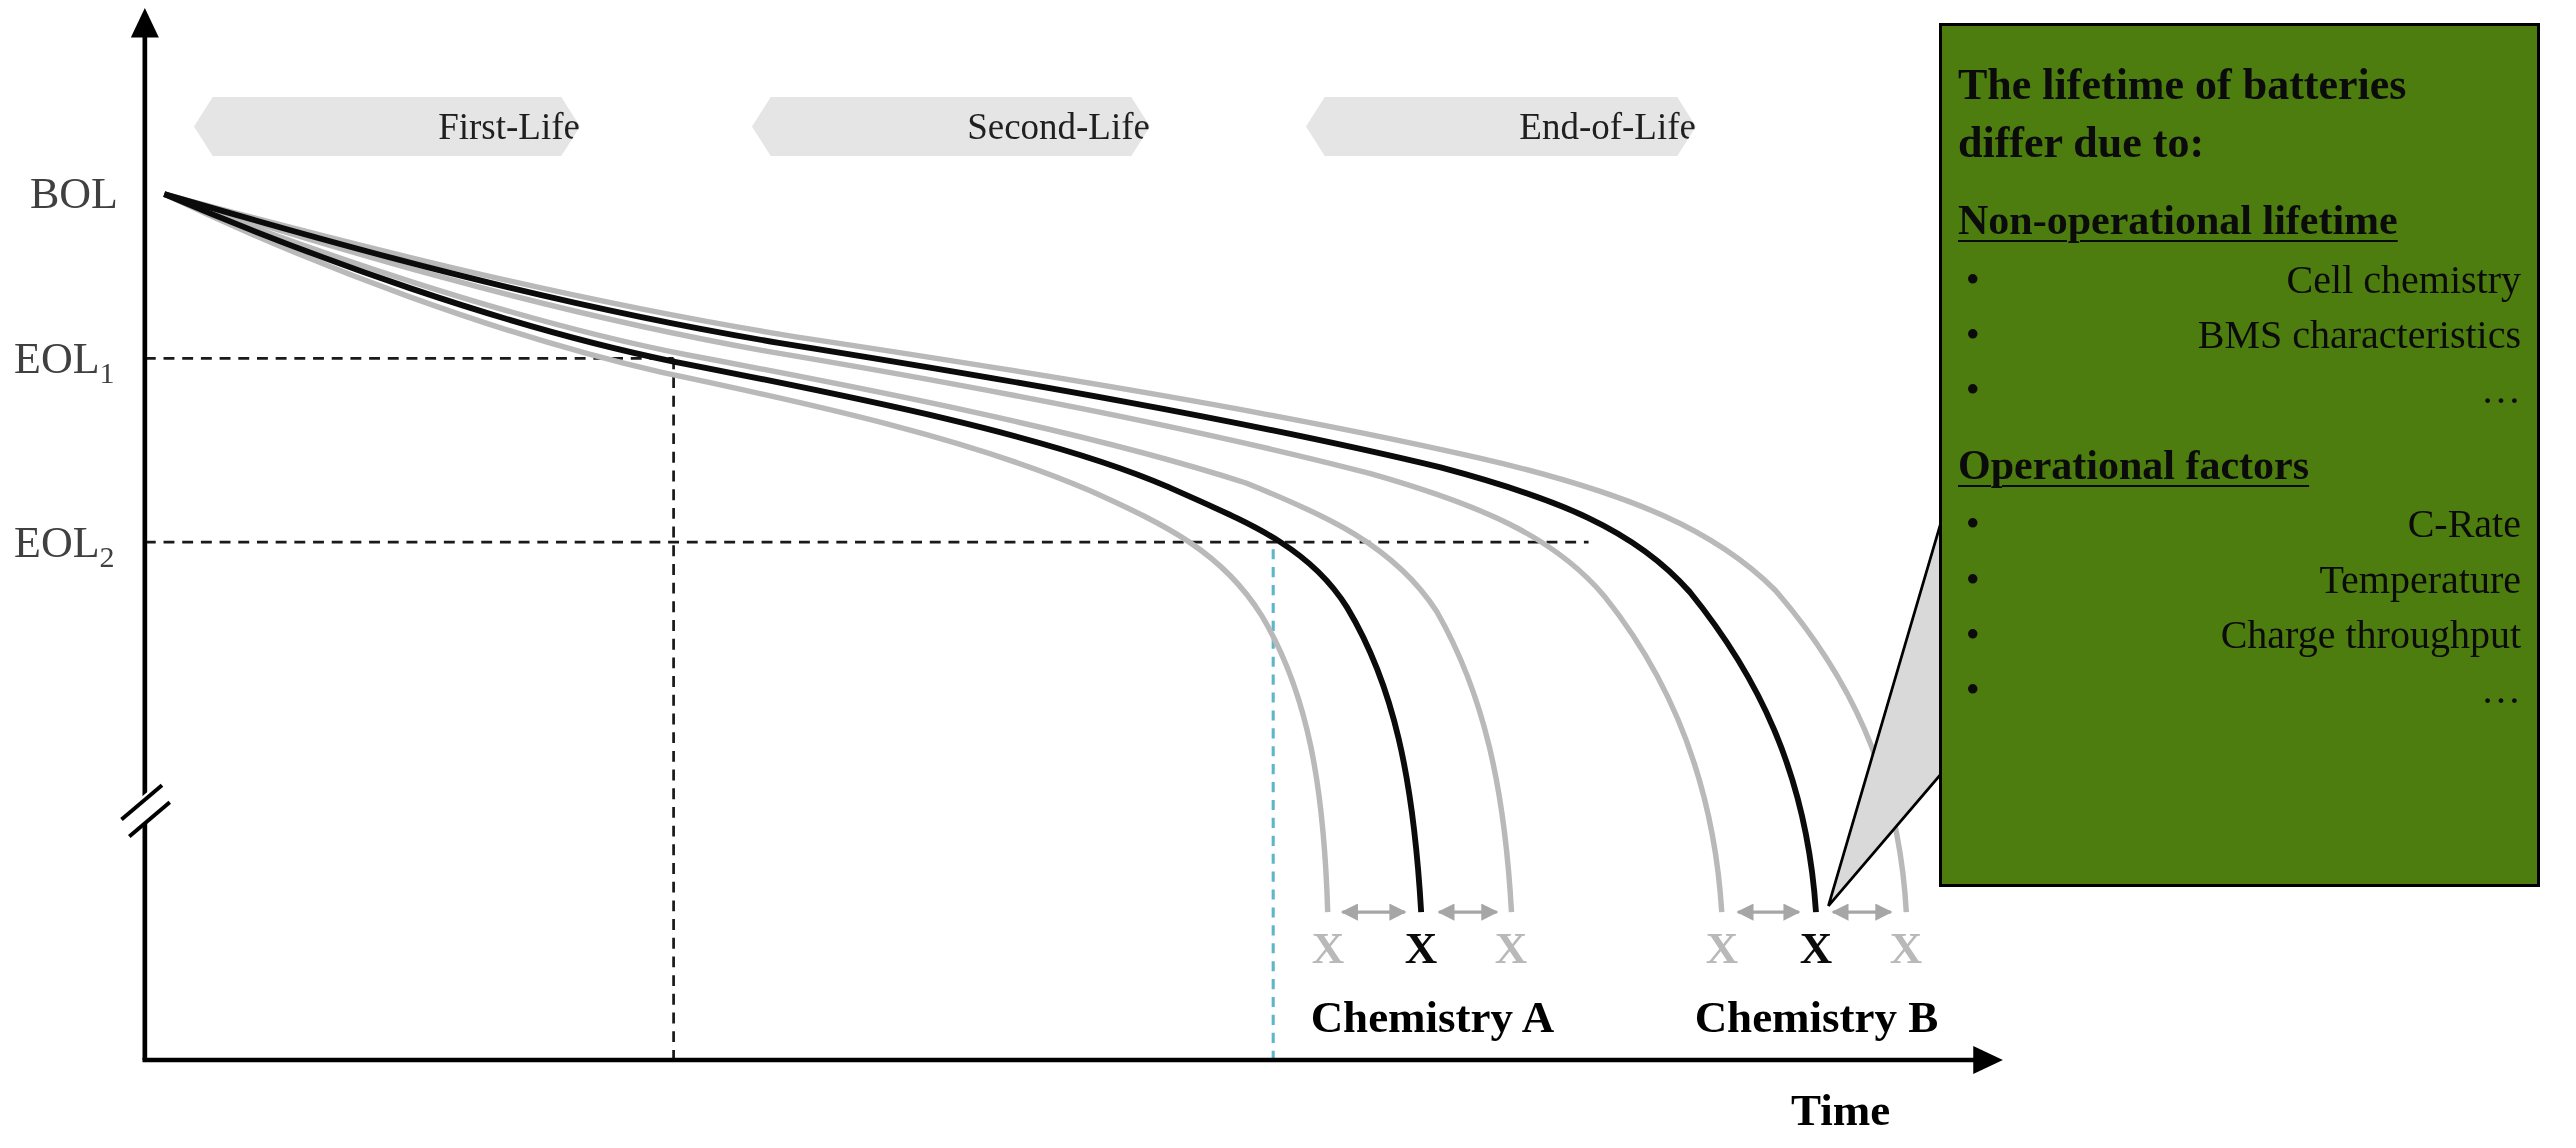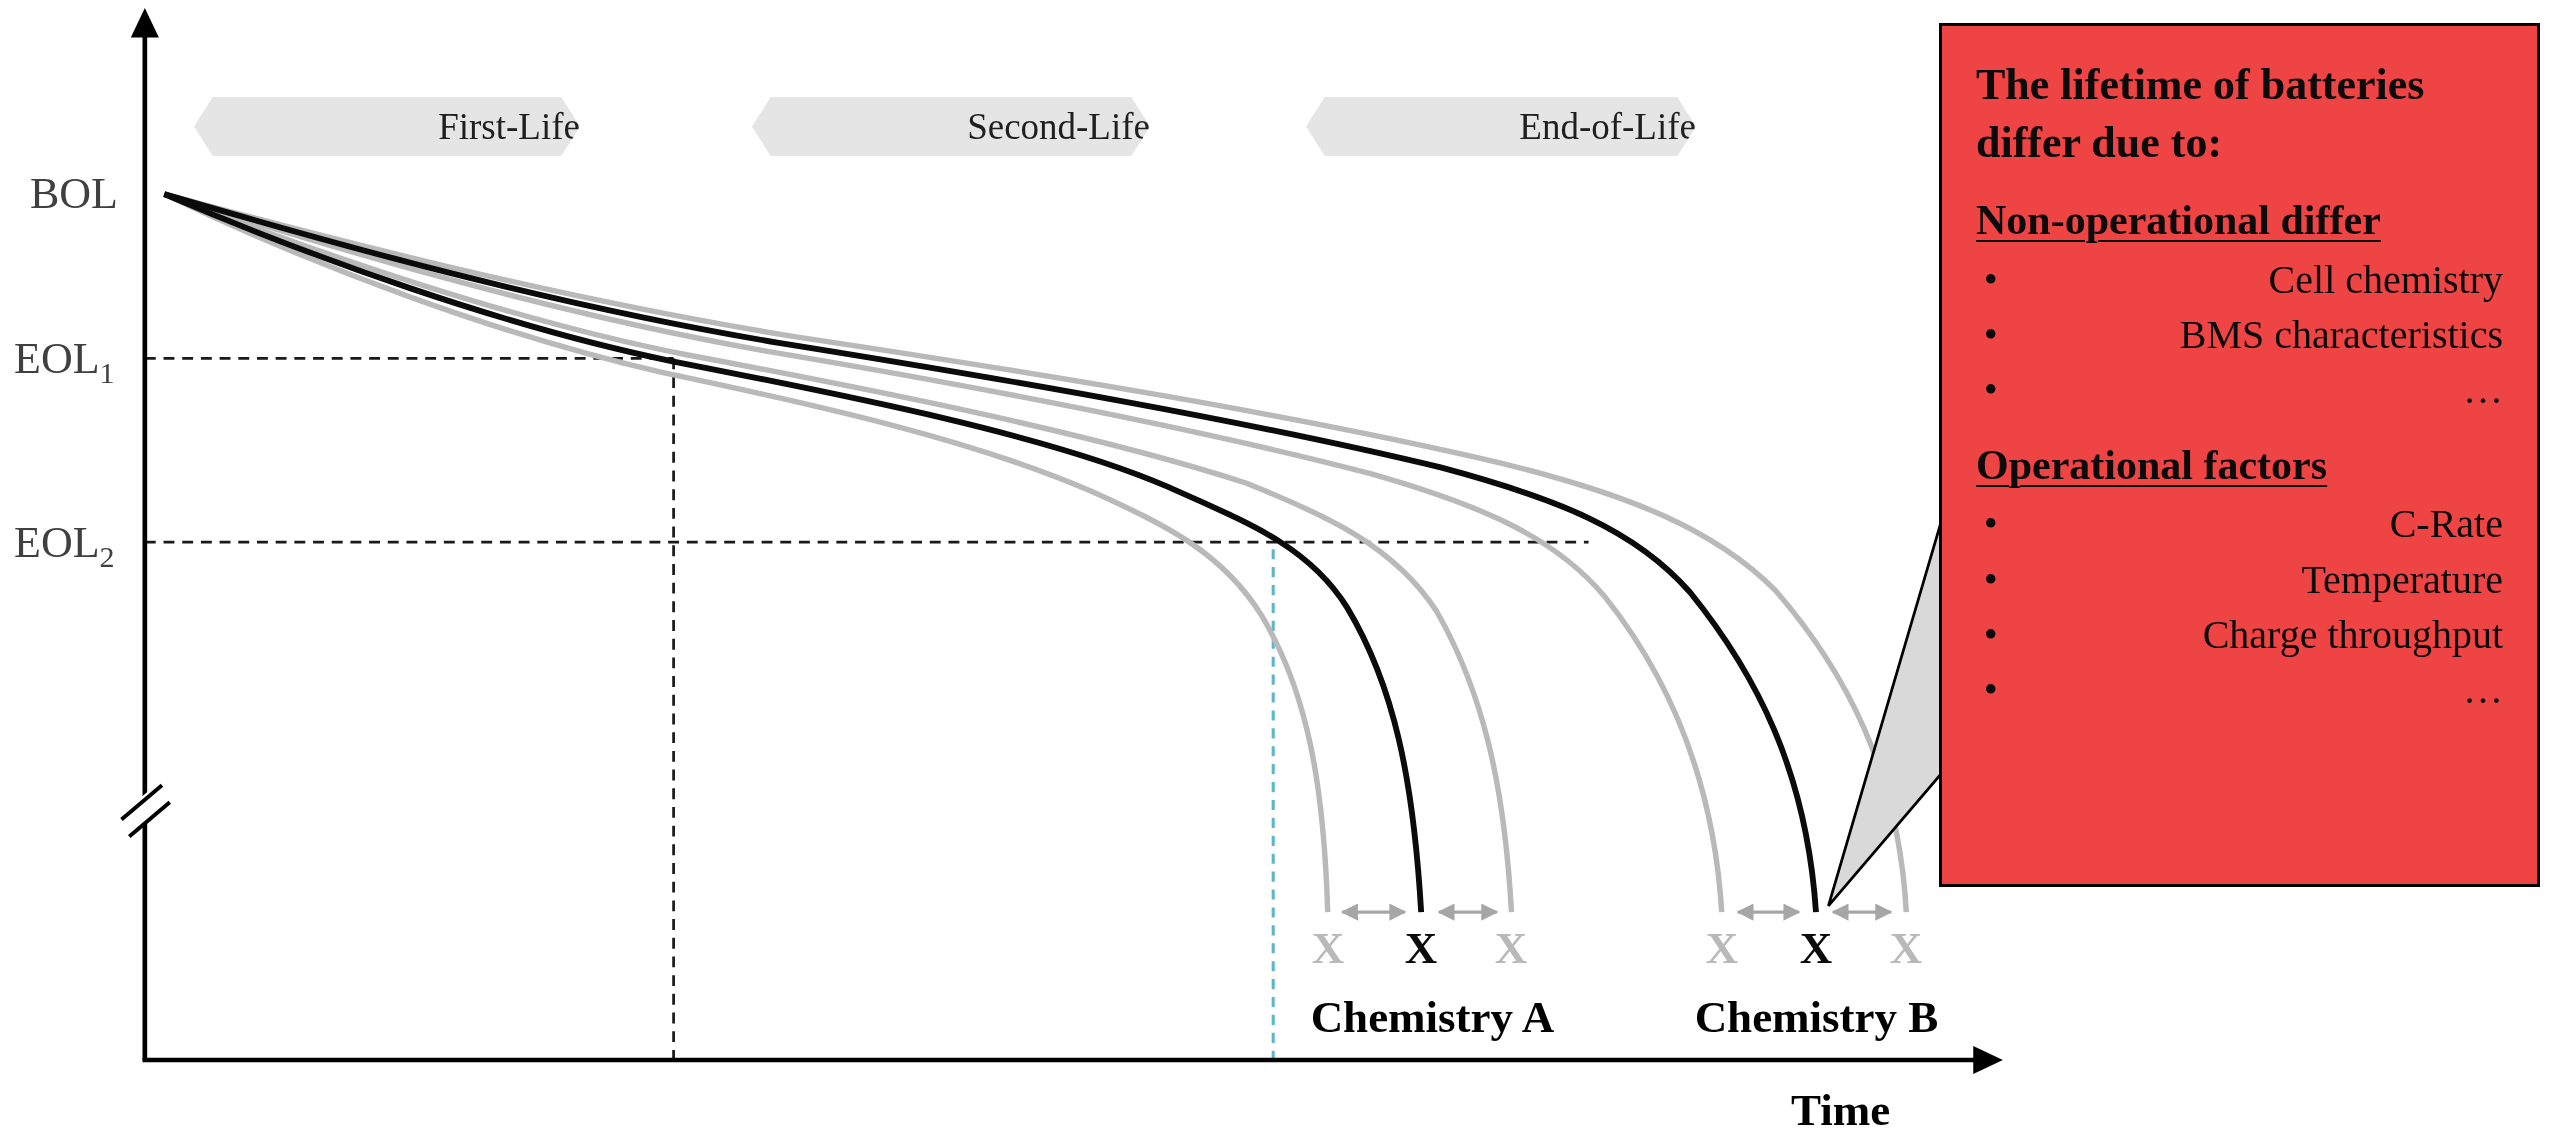--- a/index.html
+++ b/index.html
@@ -23,22 +23,22 @@
     clip-path:polygon(18.7px 0,calc(100% - 18.7px) 0,100% 50%,calc(100% - 18.7px) 100%,18.7px 100%,0 50%);
   }
   
   .xmark{font-size:45px;font-weight:bold;width:70px;text-align:center;}
   .xmark.gray{color:#b9b9b9;}
   .xmark.black{color:#0b0b0b;}
   .chemlab{font-size:45px;font-weight:bold;color:#000;width:405px;text-align:center;margin-top:16px;}
   
   .callout{
     left:1939px;top:23.4px;width:601px;height:864px;
-    box-sizing:border-box;border:3.1px solid #000;background:#ef4444;
-    padding:30px 34px;color:#0b0b0b;
+    box-sizing:border-box;border:3.1px solid #000;background:#4d7c0f;
+    padding:30px 16px;color:#0b0b0b;
   }
   .callout .title{font-size:44px;font-weight:bold;line-height:1.32;margin:0 0 20px 0;}
   .callout .sec-head{
     font-size:42px;font-weight:bold;margin:23.4px 0 7.8px 0;
     text-decoration:underline;text-decoration-thickness:2.3px;text-underline-offset:5.5px;
   }
   .callout ul{list-style:none;margin:0;padding:0;text-align:right;}
   .callout li{
     font-size:40px;line-height:1.38;position:relative;padding-left:44px;
   }
@@ -113,21 +113,21 @@
   <div class="abs chemlab" style="left:1230px;top:975px;">Chemistry A</div>
 
   <div class="abs xmark gray" style="left:1687px;top:922px;">X</div>
   <div class="abs xmark black" style="left:1781px;top:922px;">X</div>
   <div class="abs xmark gray" style="left:1871px;top:922px;">X</div>
   <div class="abs chemlab" style="left:1614px;top:975px;">Chemistry B</div>
 
   <div class="abs callout">
     <p class="title">The lifetime of batteries differ due to:</p>
 
-    <div class="sec-head">Non-operational differ</div>
+    <div class="sec-head">Non-operational lifetime</div>
     <ul>
       <li>Cell chemistry</li>
       <li>BMS characteristics</li>
       <li>…</li>
     </ul>
 
     <div class="sec-head">Operational factors</div>
     <ul>
       <li>C-Rate</li>
       <li>Temperature</li>

